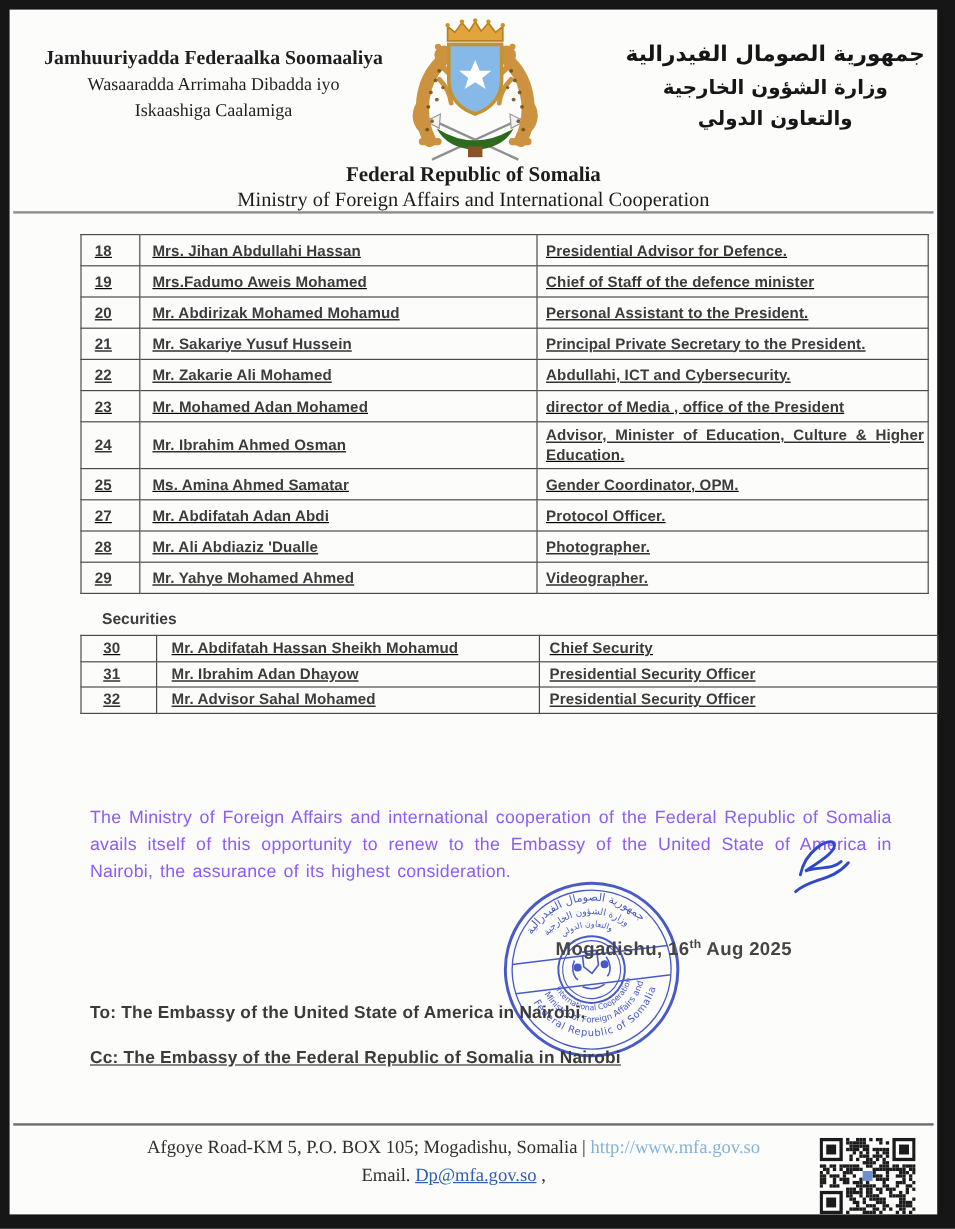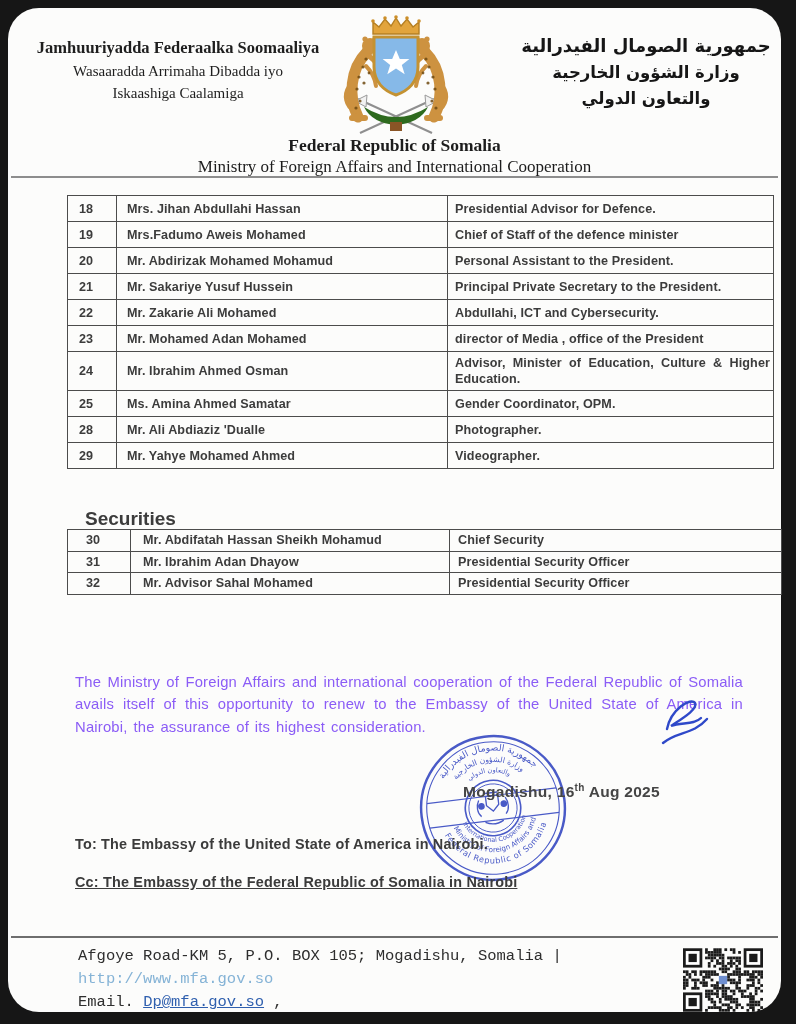--- a/index.html
+++ b/index.html
@@ -4,21 +4,20 @@
 <style>
   html,body{margin:0;padding:0;}
   body{
     width:796px;height:1024px;position:relative;overflow:hidden;
     background:#161616;
     font-family:"Liberation Sans",sans-serif;
   }
   .page{
     position:absolute;left:8px;top:8px;width:773px;height:1004px;
     background:#fcfcfb;
-    border-radius:31px;
   }
   
   .somali-block{
     position:absolute;left:14px;top:28px;width:312px;text-align:center;
     font-family:"Liberation Serif",serif;color:#1e1e1e;
   }
   .somali-block .l1{font-size:16.5px;font-weight:bold;line-height:24px;}
   .somali-block .l2,.somali-block .l3{font-size:15px;line-height:22px;}
   .crest{position:absolute;left:314px;top:5px;width:148px;height:124px;}
   .arabic-block{
@@ -29,37 +28,37 @@
   .arabic-block .a2{font-size:16.5px;font-weight:bold;line-height:26px;}
   .arabic-block .a3{font-size:16.5px;font-weight:bold;line-height:26px;}
   .eng-title{
     position:absolute;left:0;top:127px;width:100%;text-align:center;
     font-family:"Liberation Serif",serif;color:#1c1c1c;
   }
   .eng-title .e1{font-size:17.5px;font-weight:bold;line-height:21px;}
   .eng-title .e2{font-size:17px;line-height:21px;}
   .head-rule{position:absolute;left:3px;right:3px;top:168px;height:2.4px;background:#8d8d8d;}
   
-  table{border-collapse:collapse;table-layout:fixed;}
+  table{border-collapse:collapse;table-layout:fixed;text-decoration:underline;}
   td{
     border:1.3px solid #4c4c4c;color:#3c3c3c;font-weight:bold;
     font-size:12.6px;white-space:nowrap;overflow:hidden;vertical-align:middle;
     letter-spacing:0.1px;
   }
   .main-table{position:absolute;left:59px;top:187px;width:670px;}
   .main-table td{height:23px;}
   .main-table .col-no{width:36px;padding-left:11px;}
   .main-table .col-name{width:319px;padding-left:10px;}
   .main-table .col-title{width:315px;padding-left:7px;padding-right:3px;}
   .main-table tr:nth-child(7) td{height:36px;}
   .main-table tr:nth-child(7) .col-title{
     white-space:normal;text-align:justify;line-height:16px;padding-top:1px;
   }
   .sec-label{
-    position:absolute;left:77px;top:500px;font-size:19px;font-weight:bold;color:#3c3c3c;
+    position:absolute;left:77px;top:500px;font-size:13px;font-weight:bold;color:#3c3c3c;
   }
   .sec-table{position:absolute;left:59px;top:521px;width:670px;}
   .sec-table td{height:18.6px;}
   .sec-table .col-no{width:43px;padding-left:18px;}
   .sec-table .col-name{width:305px;padding-left:12px;}
   .sec-table .col-title{width:322px;padding-left:8px;}
   
   .closing{
     position:absolute;left:67px;top:663px;width:668px;
     font-size:14.8px;color:#8b5cf6;line-height:22.4px;text-align:justify;
@@ -76,22 +75,22 @@
     position:absolute;left:67px;top:828px;font-size:14.4px;font-weight:bold;color:#3b3b3b;
     letter-spacing:0.2px;
   }
   .cc-line{
     position:absolute;left:67px;top:866px;font-size:14.4px;font-weight:bold;color:#3b3b3b;
     text-decoration:underline;letter-spacing:0.2px;
   }
   
   .foot-rule{position:absolute;left:3px;right:3px;top:928px;height:2.2px;background:#6e6e6e;}
   .footer-text{
-    position:absolute;left:70px;top:937px;width:600px;
-    font-family:Liberation Mono, monospace;font-size:15.5px;color:#2e2e2e;line-height:23px;
+    position:absolute;left:70px;top:937px;width:600px;text-align:center;
+    font-family:Liberation Serif, serif;font-size:15.5px;color:#2e2e2e;line-height:23px;
   }
   .footer-text a{text-decoration:none;}
   .site-link{color:#85b3d6;}
   .email-link{color:#2f5fae;text-decoration:underline !important;}
   .qr{position:absolute;left:675px;top:940px;width:80px;height:64px;}
 </style>
 </head>
 <body>
 
 <div class="page">
@@ -217,20 +216,25 @@
         </tr>
         <tr>
           <td class="col-no">24</td>
           <td class="col-name">Mr. Ibrahim Ahmed Osman</td>
           <td class="col-title">Advisor, Minister of Education, Culture &amp; Higher Education.</td>
         </tr>
         <tr>
           <td class="col-no">25</td>
           <td class="col-name">Ms. Amina Ahmed Samatar</td>
           <td class="col-title">Gender Coordinator, OPM.</td>
+        </tr>
+        <tr>
+          <td class="col-no">27</td>
+          <td class="col-name">Mr. Abdifatah Adan Abdi</td>
+          <td class="col-title">Protocol Officer.</td>
         </tr>
         <tr>
           <td class="col-no">28</td>
           <td class="col-name">Mr. Ali Abdiaziz 'Dualle</td>
           <td class="col-title">Photographer.</td>
         </tr>
         <tr>
           <td class="col-no">29</td>
           <td class="col-name">Mr. Yahye Mohamed Ahmed</td>
           <td class="col-title">Videographer.</td>

